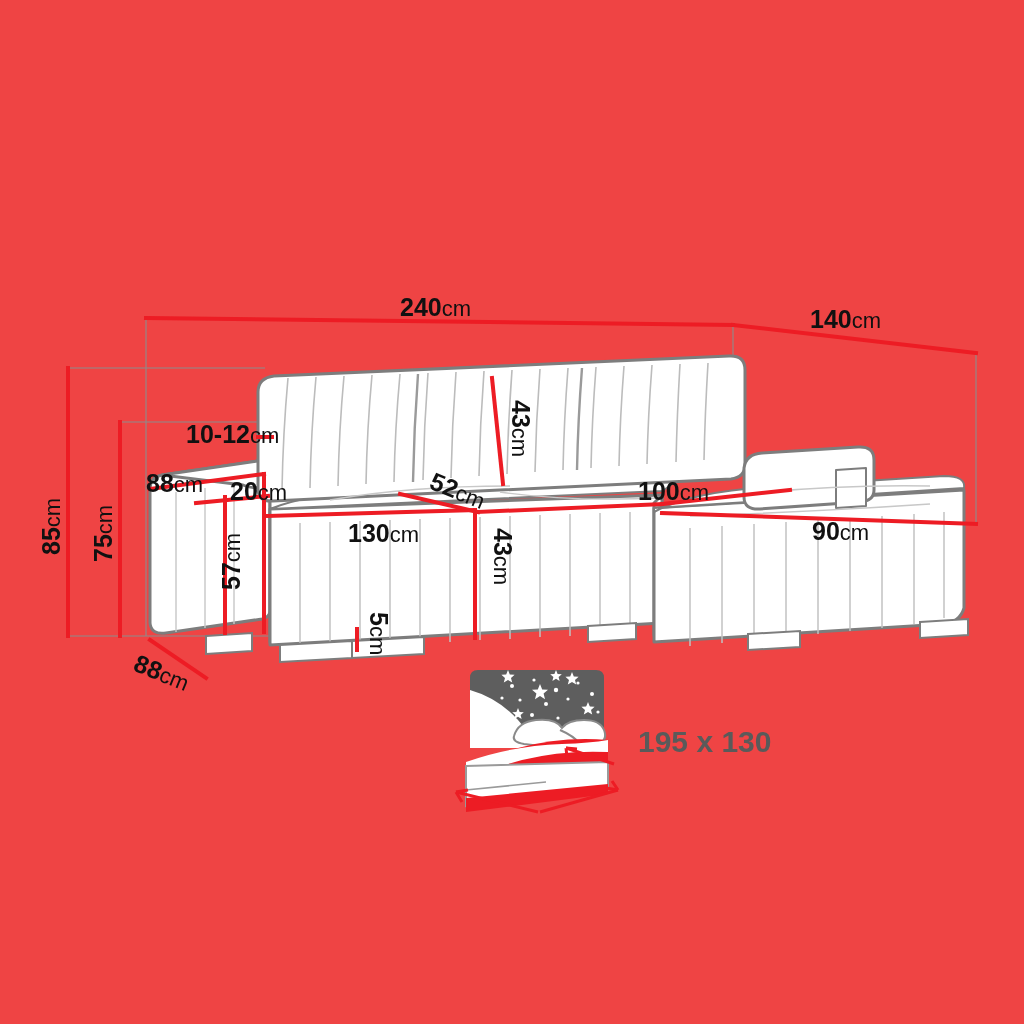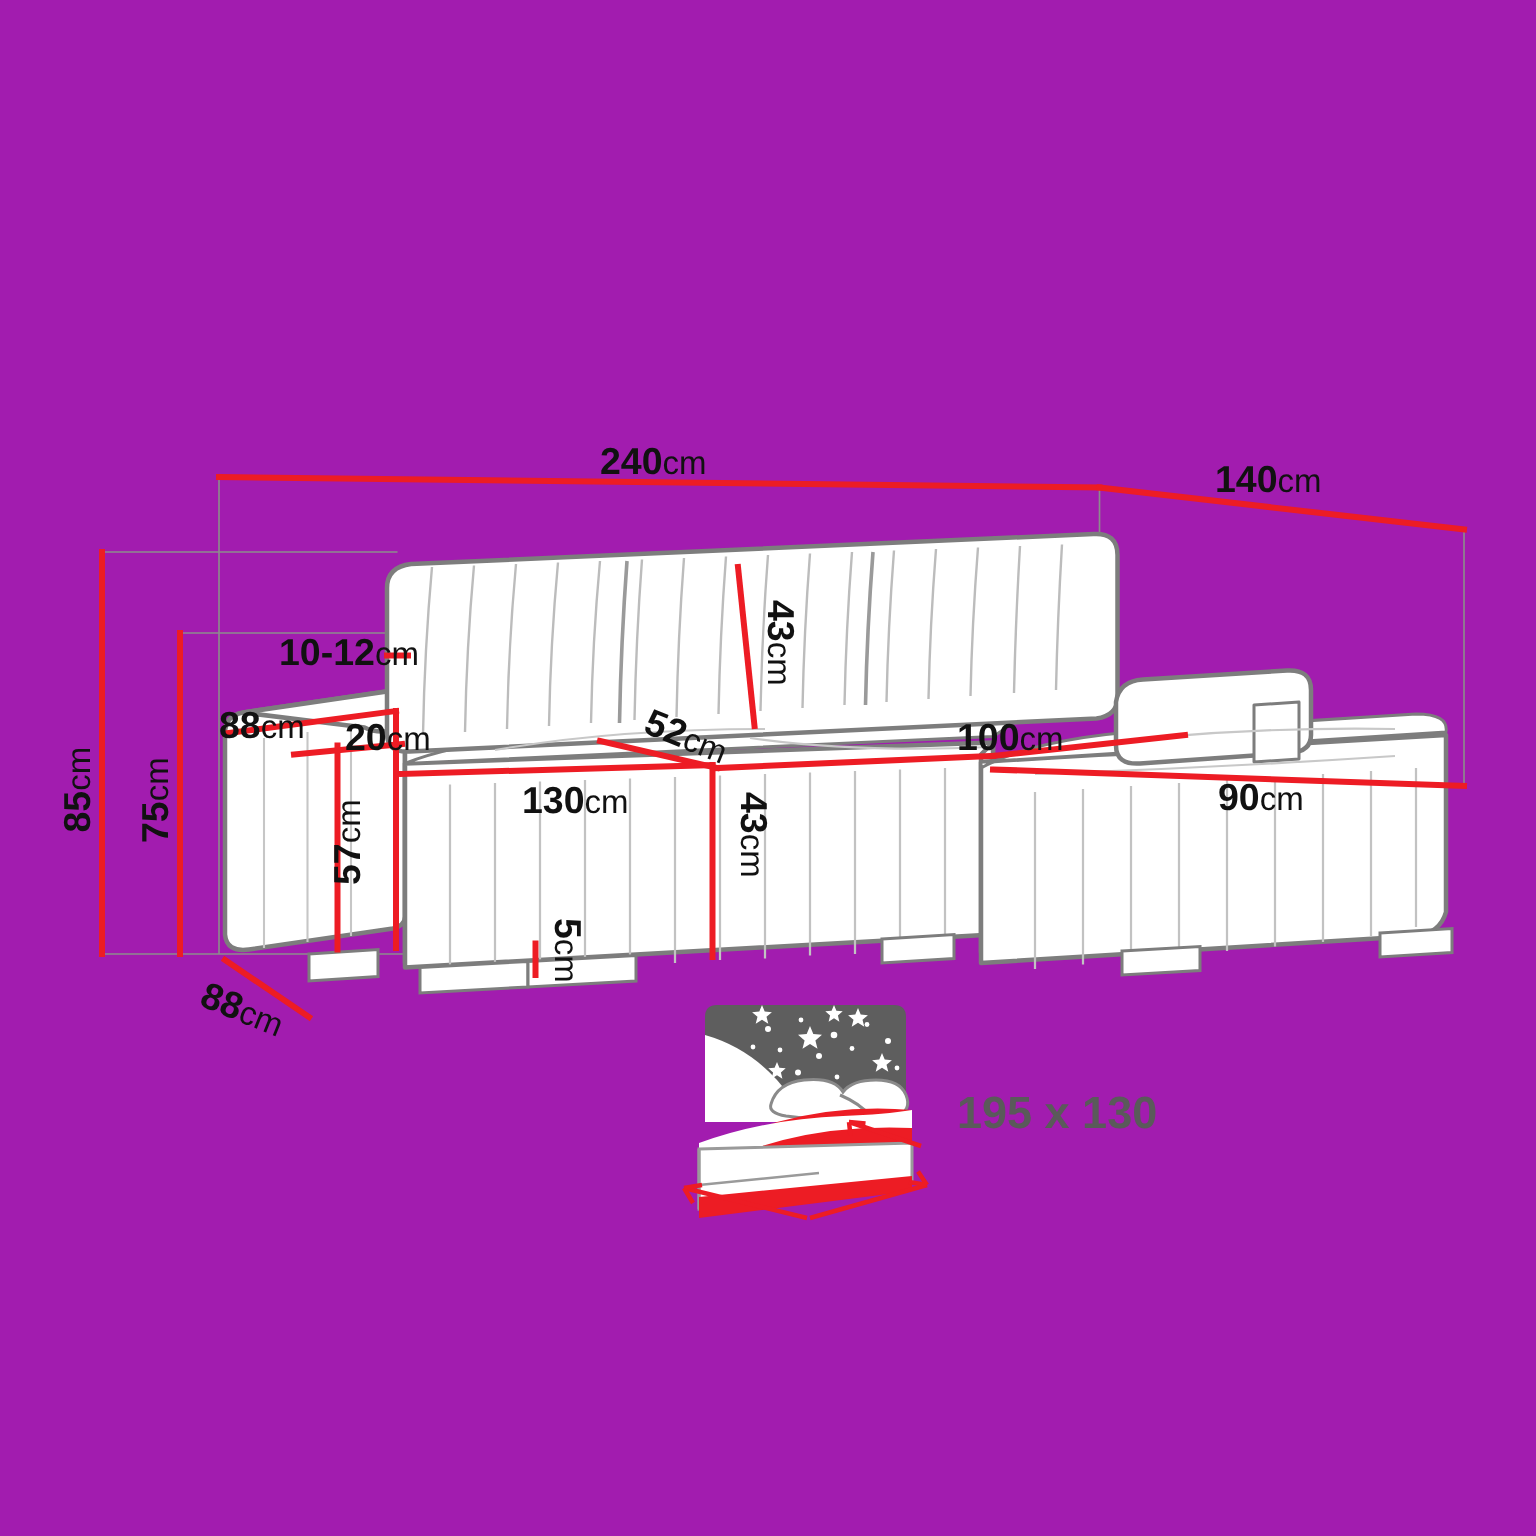--- a/index.html
+++ b/index.html
@@ -1,17 +1,17 @@
 <!DOCTYPE html>
 <html><head>
 <meta charset="utf-8">
 <style>
   html,body{margin:0;padding:0;background:#ffffff;}
   body{width:1024px;height:1024px;overflow:hidden;font-family:"Liberation Sans",sans-serif;}
-  #stage{position:relative;width:1024px;height:1024px;background:#a21caf;}
+  #stage{position:relative;width:1024px;height:1024px;background:#ef4444;}
   #stage svg{position:absolute;left:0;top:0;}
   .dimlabel{font-family:"Liberation Sans",sans-serif;font-weight:bold;fill:#111111;}
   .dimunit{font-family:"Liberation Sans",sans-serif;font-weight:normal;fill:#111111;}
   .bedlabel{font-family:"Liberation Sans",sans-serif;font-weight:bold;fill:#5a5a5a;font-size:30px;}
 </style>
 </head>
 <body>
 
 <div id="stage">
 

